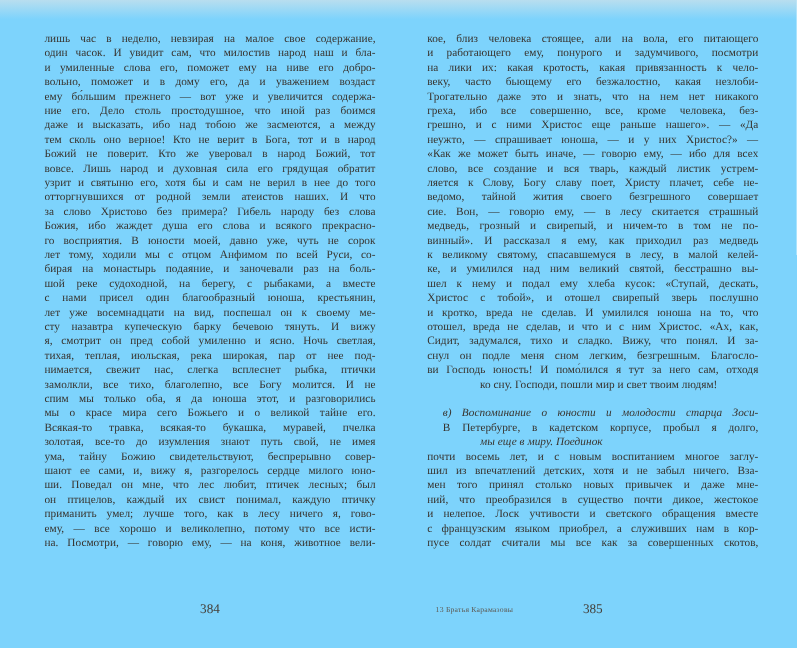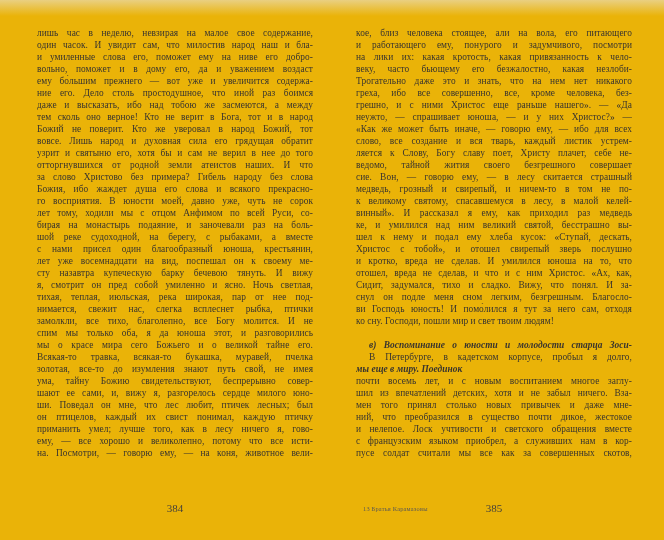--- a/index.html
+++ b/index.html
@@ -7,21 +7,21 @@
     padding: 0;
     width: 664px;
     height: 540px;
     background: #ffffff;
     overflow: hidden;
   }
   .spread {
     position: relative;
     width: 664px;
     height: 540px;
-    background: #eab308;
+    background: #7dd3fc;
     font-family: "Liberation Serif", "DejaVu Serif", serif;
     color: #38342f;
   }
   
   .spread::before {
     content: "";
     position: absolute;
     top: 0; left: 0; right: 0;
     height: 16px;
     background: linear-gradient(#e9e7e4, rgba(255,255,255,0));
@@ -38,23 +38,23 @@
   .line {
     height: 12px;
     line-height: 12px;
     font-size: 9.4px;
     letter-spacing: 0.05px;
     text-align: justify;
     text-align-last: justify;
     white-space: nowrap;
     overflow: hidden;
   }
-  .line.flush  { text-align-last: left; }
+  .line.flush  { text-align-last: left; margin-left: 44px; }
   .line.indent { text-indent: 13px; }
-  .line.italic { font-style: italic; font-weight: bold; }
+  .line.italic { font-style: italic; }
   .line.blank  { }
   .page-number {
     position: absolute;
     top: 502px;
     width: 276px;
     text-align: center;
     font-size: 11px;
     line-height: 12px;
     color: #45413b;
   }
@@ -122,22 +122,22 @@
       <div class="line">Трогательно даже это и знать, что на нем нет никакого</div>
       <div class="line">греха, ибо все совершенно, все, кроме человека, без-</div>
       <div class="line">грешно, и с ними Христос еще раньше нашего». — «Да</div>
       <div class="line">неужто, — спрашивает юноша, — и у них Христос?» —</div>
       <div class="line">«Как же может быть иначе, — говорю ему, — ибо для всех</div>
       <div class="line">слово, все создание и вся тварь, каждый листик устрем-</div>
       <div class="line">ляется к Слову, Богу славу поет, Христу плачет, себе не-</div>
       <div class="line">ведомо, тайной жития своего безгрешного совершает</div>
       <div class="line">сие. Вон, — говорю ему, — в лесу скитается страшный</div>
       <div class="line">медведь, грозный и свирепый, и ничем-то в том не по-</div>
+      <div class="line">винный». И рассказал я ему, как приходил раз медведь</div>
       <div class="line">к великому святому, спасавшемуся в лесу, в малой келей-</div>
-      <div class="line">винный». И рассказал я ему, как приходил раз медведь</div>
       <div class="line">ке, и умилился над ним великий святой, бесстрашно вы-</div>
       <div class="line">шел к нему и подал ему хлеба кусок: «Ступай, дескать,</div>
       <div class="line">Христос с тобой», и отошел свирепый зверь послушно</div>
       <div class="line">и кротко, вреда не сделав. И умилился юноша на то, что</div>
       <div class="line">отошел, вреда не сделав, и что и с ним Христос. «Ах, как,</div>
       <div class="line">Сидит, задумался, тихо и сладко. Вижу, что понял. И за-</div>
       <div class="line">снул он подле меня сном легким, безгрешным. Благосло-</div>
       <div class="line">ви Господь юность! И помо́лился я тут за него сам, отходя</div>
       <div class="line flush">ко сну. Господи, пошли мир и свет твоим людям!</div>
       <div class="line blank"></div>

